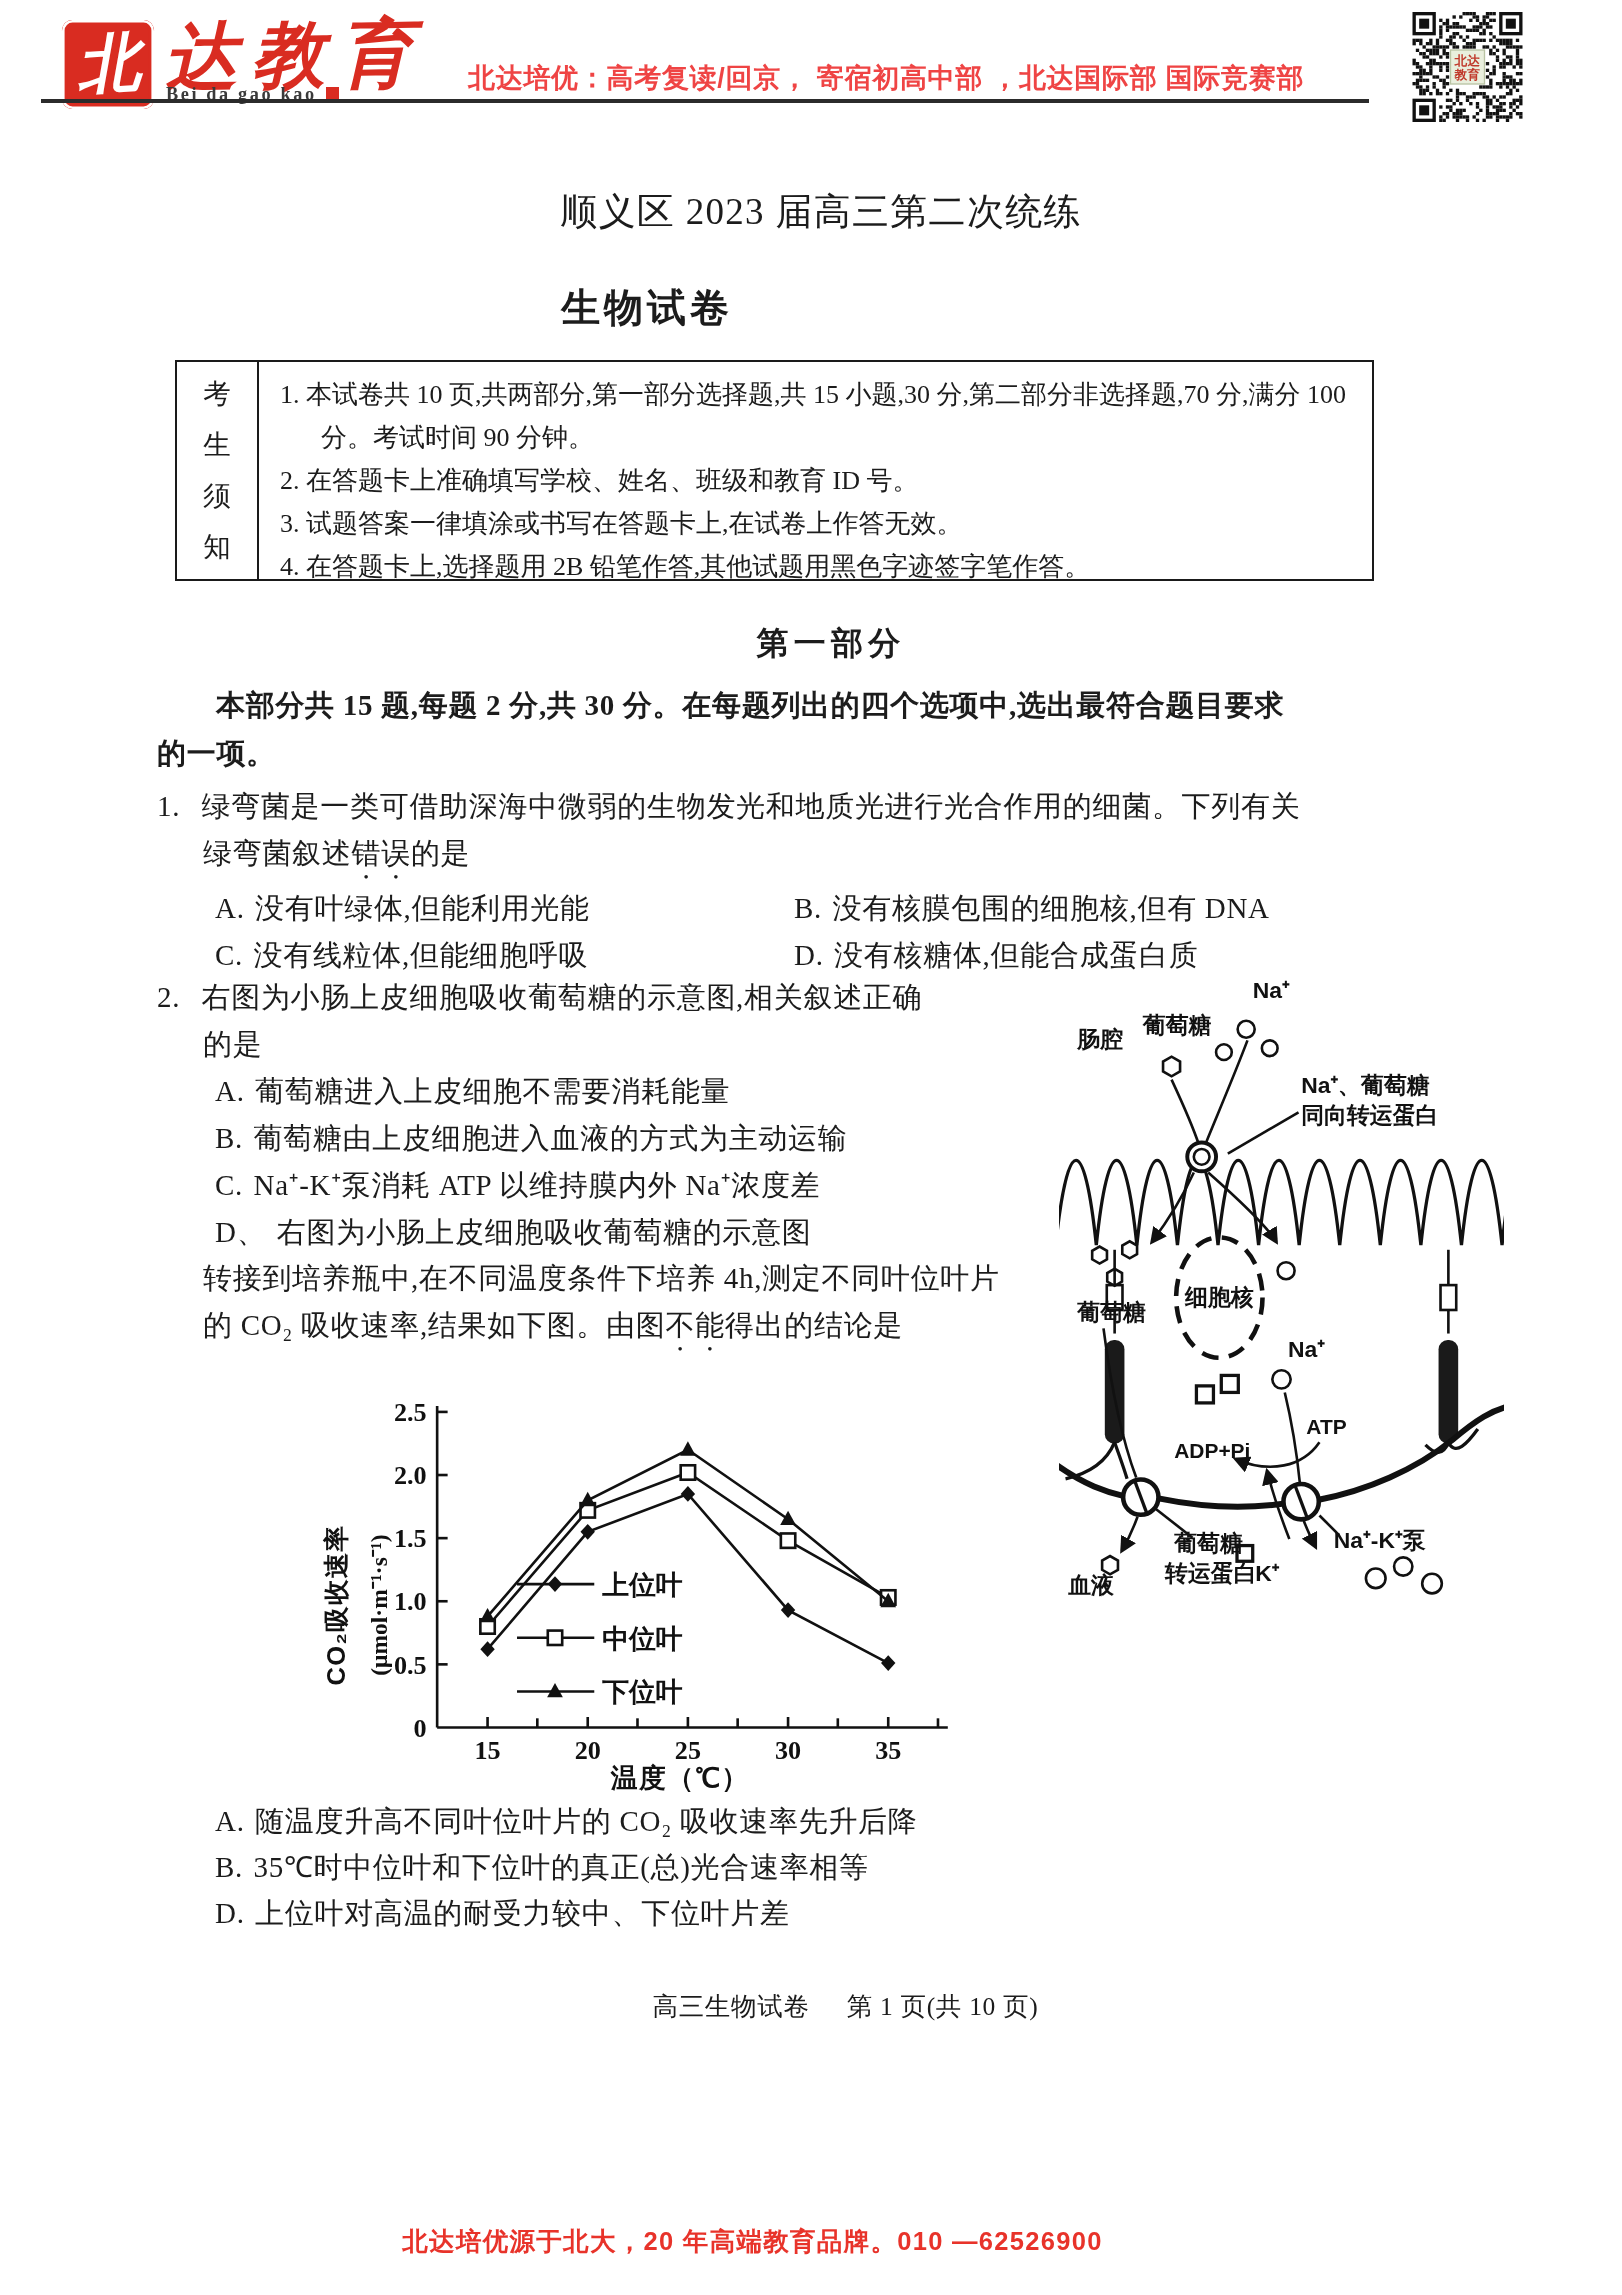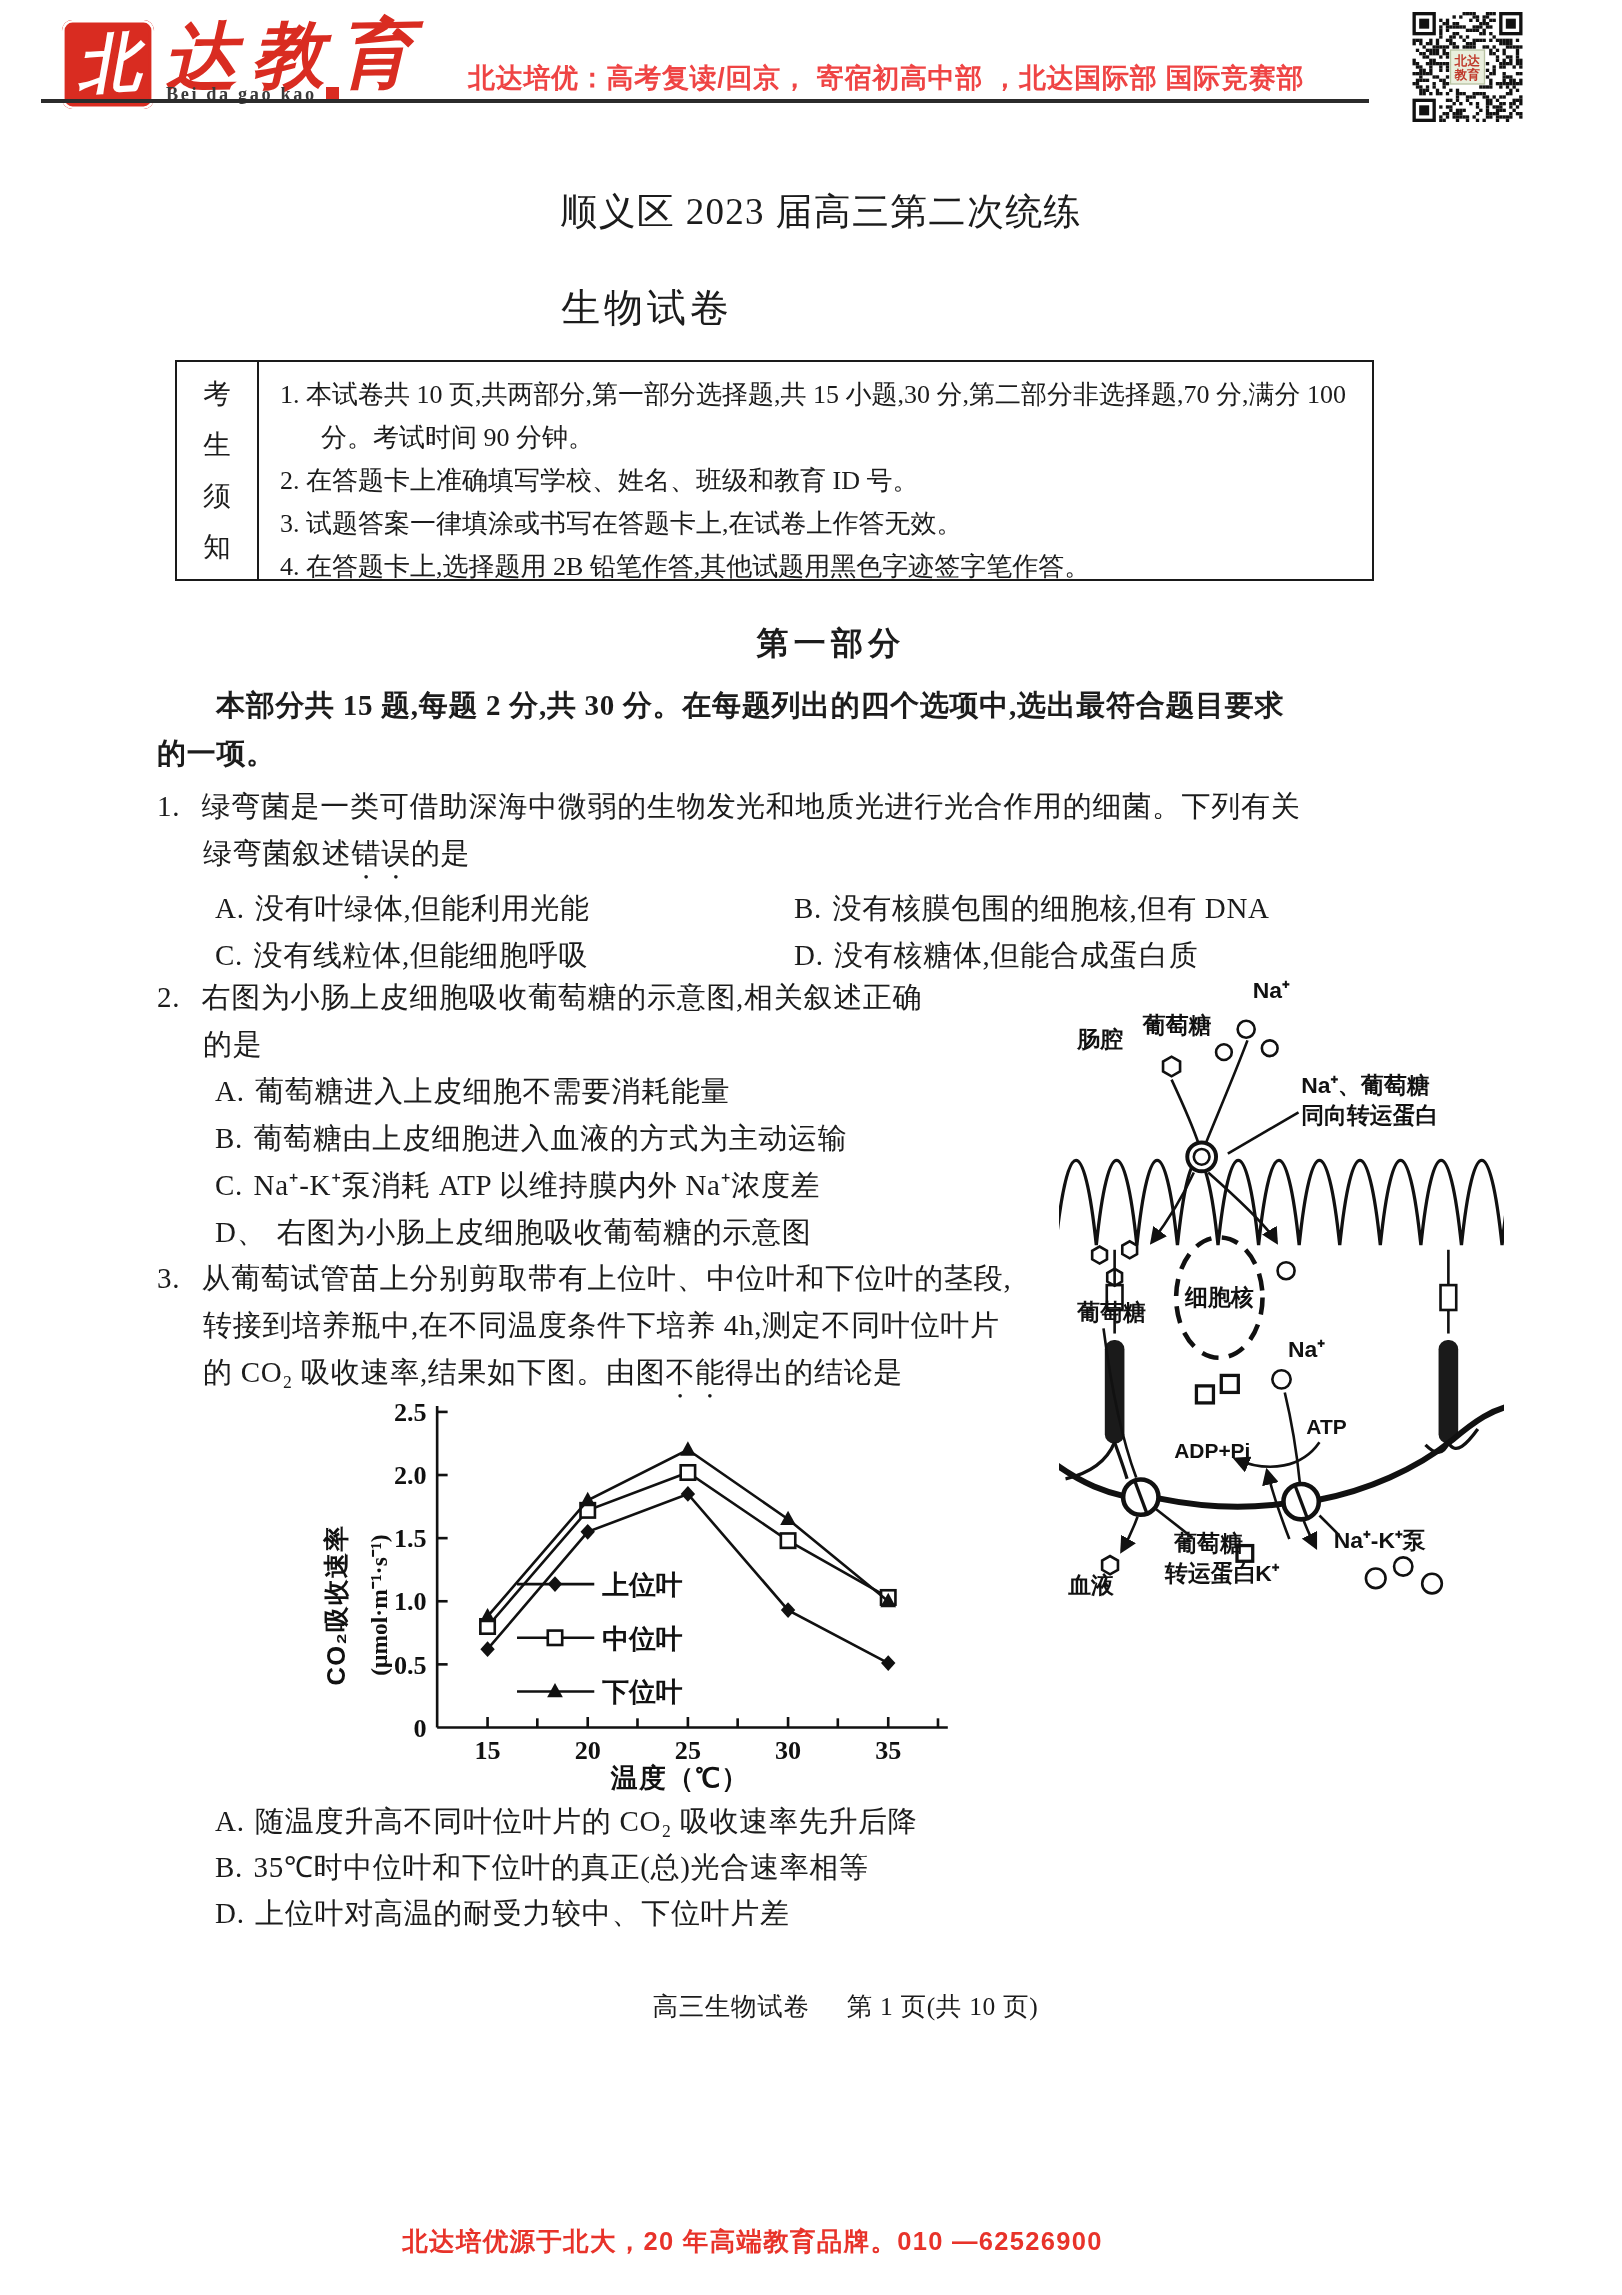--- a/index.html
+++ b/index.html
@@ -16,21 +16,21 @@
         color:#d92c21;letter-spacing:14.4px;transform:rotate(-1deg);white-space:nowrap;}
   .brand-sub{left:166px;top:84px;font-size:18.3px;font-weight:bold;color:#3a3a3a;letter-spacing:2.6px;}
   .brand-dot{display:inline-block;width:13px;height:13px;background:#d92c21;margin-left:9.2px;}
   .slogan{left:468px;top:60px;font-size:27px;font-weight:bold;color:#ef4444;
         font-family:"Liberation Sans",sans-serif;letter-spacing:0.7px;white-space:nowrap;}
   .rule{left:41px;top:99px;width:1328px;height:3.9px;background:#2b2b2b;}
   .qr{left:1411px;top:11.8px;width:113px;height:110px;}
 
   
   .title{left:0;top:187px;width:1622px;text-align:center;font-size:37px;letter-spacing:1.3px;margin-left:10px;}
-  .subtitle{left:0;top:281px;width:1294px;text-align:center;font-size:39px;font-weight:normal;letter-spacing:3.9px;}
+  .subtitle{left:0;top:281px;width:1294px;text-align:center;font-size:39px;font-weight:bold;letter-spacing:3.9px;}
 
   
   .notice{left:175px;top:360px;width:1199px;height:221px;border:2px solid #1a1a1a;display:flex;box-sizing:border-box;}
   .notice-side{width:98px;border-right:2px solid #1a1a1a;display:flex;flex-direction:column;
         align-items:center;justify-content:space-between;padding:14.4px 0;font-size:27.5px;}
   .notice-items{flex:1;padding:10.5px 17px 5.2px 21px;font-size:26px;line-height:43px;}
   .notice-item{padding-left:41px;text-indent:-41px;width:1034px;}
 
   
   .part-heading{left:0;top:622px;width:1622px;text-align:center;font-size:32px;font-weight:bold;letter-spacing:5.2px;padding-left:20px;}
@@ -498,21 +498,20 @@
   <div class="abs q q2">
     <div><span class="qnum">2.</span><span>右图为小肠上皮细胞吸收葡萄糖的示意图,相关叙述正确</span></div>
     <div class="cont">的是</div>
     <div class="optline"><span class="optlab">A.</span><span>葡萄糖进入上皮细胞不需要消耗能量</span></div>
     <div class="optline"><span class="optlab">B.</span><span>葡萄糖由上皮细胞进入血液的方式为主动运输</span></div>
     <div class="optline"><span class="optlab">C.</span><span>Na⁺-K⁺泵消耗 ATP 以维持膜内外 Na⁺浓度差</span></div>
     <div class="optline"><span class="optlab">D、</span><span>右图为小肠上皮细胞吸收葡萄糖的示意图</span></div>
   </div>
 
   <div class="abs q q3">
-    <div><span class="qnum">3.</span><span>从葡萄试管苗上分别剪取带有上位叶、中位叶和下位叶的茎段,</span></div>
     <div class="cont">转接到培养瓶中,在不同温度条件下培养 4h,测定不同叶位叶片</div>
     <div class="cont"><span>的 CO₂ 吸收速率,结果如下图。由图</span><span class="emph">不能</span><span>得出的结论是</span></div>
   </div>
 
   <div class="abs chart">
     <svg id="chart-svg" width="645" height="419" viewBox="0 0 985 640">
         <line x1="188" y1="26" x2="188" y2="517" class="ax"></line>
         <line x1="188" y1="517" x2="968" y2="517" class="ax"></line>
         <text x="172" y="531" class="tick" text-anchor="end">0</text>
         <line x1="188" y1="420.6" x2="204" y2="420.6" class="ax"></line>

